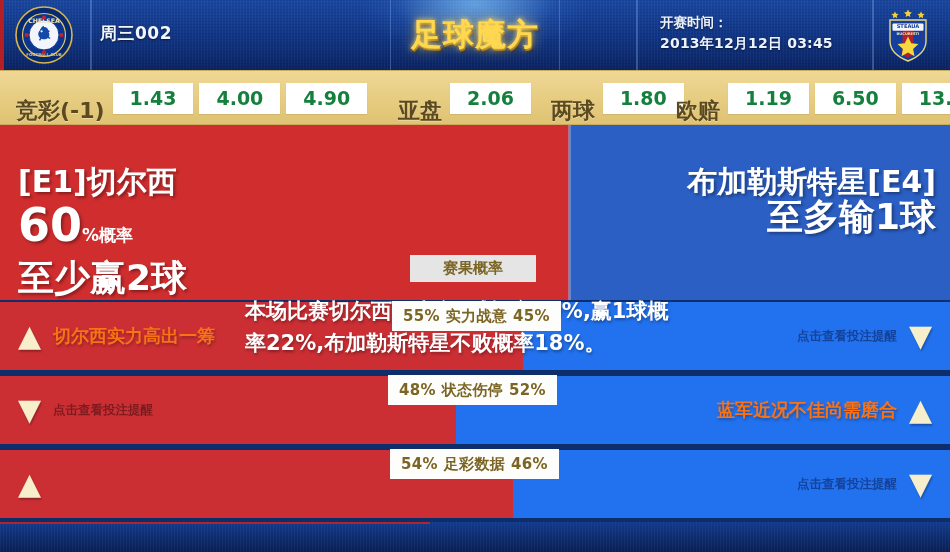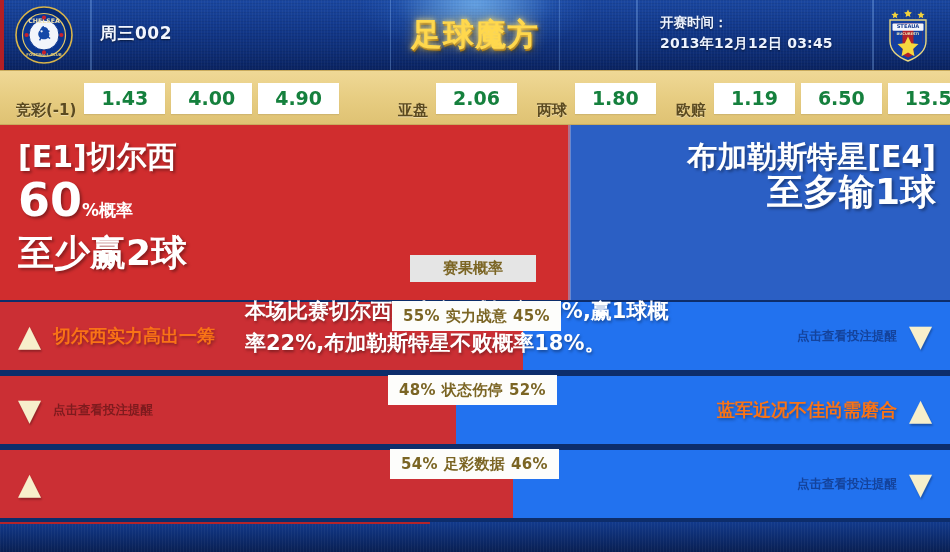--- a/index.html
+++ b/index.html
@@ -75,21 +75,21 @@
   .odds {
     position:absolute; left:0; top:70px; width:950px; height:55px;
     background:linear-gradient(180deg,#efd896 0%,#e7cd82 50%,#dfc273 100%);
     border-top:1px solid #c9ab5e; border-bottom:1px solid #c9ab5e;
   }
   .odds-group { position:absolute; top:0; height:55px; display:flex; align-items:center; gap:6px; }
   .og1 { left:16px; }
   .og2 { left:398px; }
   .og3 { left:676px; }
   .odds-name {
-    color:#5b4a20; font-size:15px; font-weight:700; letter-spacing:0;
+    color:#5b4a20; font-size:22px; font-weight:700; letter-spacing:0;
     text-shadow:0 1px 0 rgba(255,255,255,.35);
     margin-right:2px; white-space:nowrap;margin-top:24px;
   }
   .odds-val {
     background:#fff; color:#15803d; font-size:19px; font-weight:700;
     padding:4px 17px 5px; min-width:52px; text-align:right;
     box-shadow:0 1px 1px rgba(0,0,0,.08);
   }
   .odds-val.wide { min-width:62px; }
 
@@ -113,20 +113,21 @@
     color:#fff; text-align:left;
   }
   .team-right {
     position:absolute; right:14px; top:14px; width:372px;
     color:#fff; text-align:right;
   }
   .team-name {
     font-size:30px; font-weight:900; line-height:36px; letter-spacing:0;
     text-shadow:2px 2px 3px rgba(0,0,0,.35);
     white-space:nowrap;
+    margin-top:25px;
   }
   .pct-line { line-height:50px; white-space:nowrap; }
   .pct-big { font-size:46px; font-weight:900; text-shadow:2px 2px 3px rgba(0,0,0,.35); }
   .pct-suffix { font-size:17px; font-weight:800; }
   .result-line {
     font-size:36px; font-weight:900; line-height:34px;
     text-shadow:2px 2px 3px rgba(0,0,0,.35); white-space:nowrap;
   }
 
   .chip-title {

